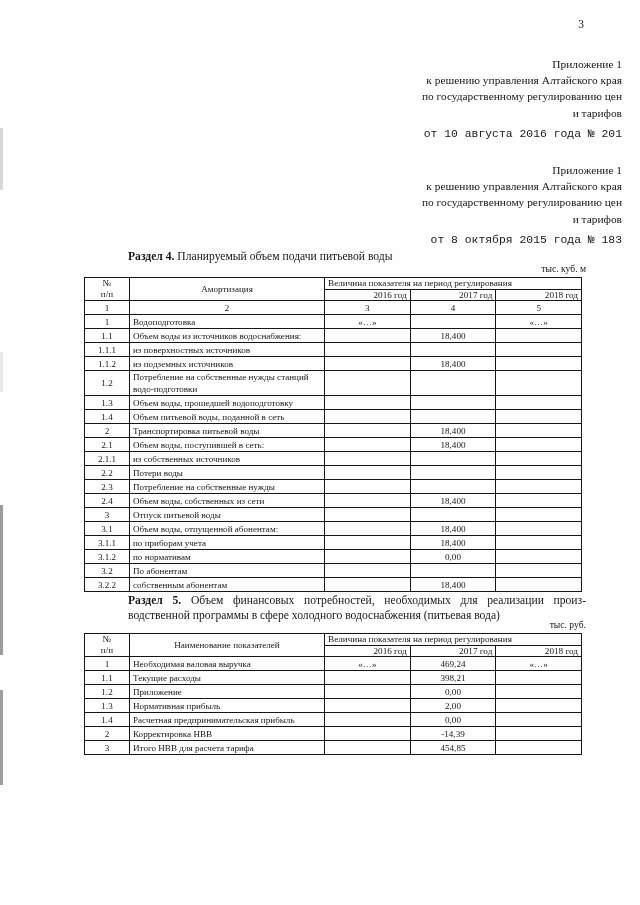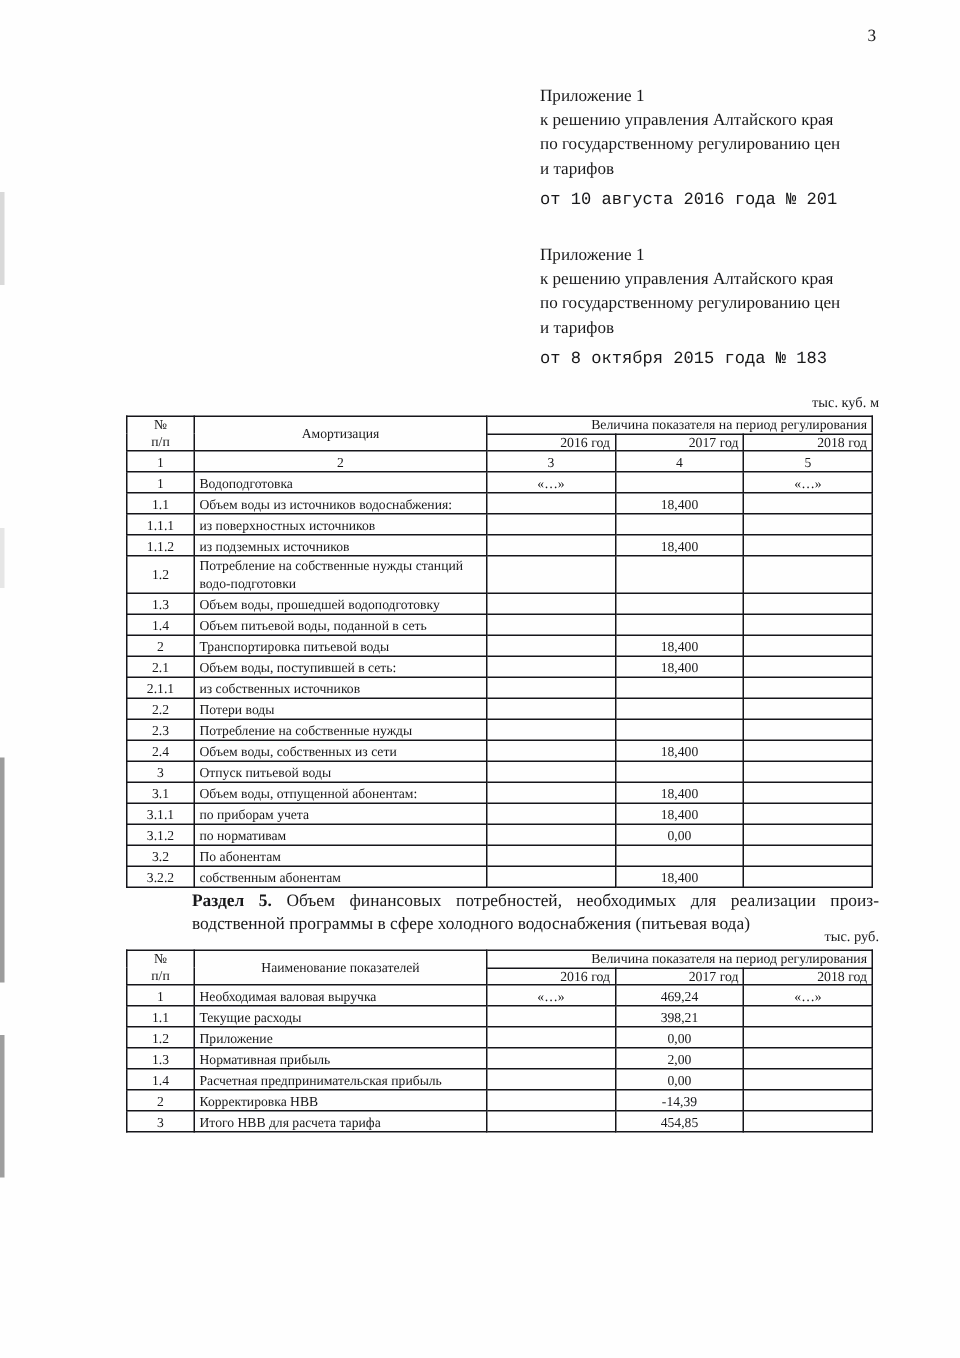--- a/index.html
+++ b/index.html
@@ -44,21 +44,21 @@
 
   .appendix-block {
     position: absolute;
     left: 360px;
     width: 262px;
     font-size: 11.4px;
     line-height: 16.2px;
   }
   .appendix-block.first  { top: 56px; }
   .appendix-block.second { top: 162px; }
-  .appendix-block .ln { white-space: nowrap; }
+  .appendix-block .ln { white-space: nowrap; text-align: right; }
   .appendix-block .date-line { margin-top: 5px; font-family: Liberation Mono, monospace; }
 
   .section-title {
     position: absolute;
     left: 128px;
     right: 54px;
     font-size: 11.6px;
     line-height: 14.6px;
     text-align: justify;
   }
@@ -89,21 +89,21 @@
   table.doc-table th {
     border: 1px solid #15151a;
     padding: 0 3px;
     font-weight: normal;
     vertical-align: middle;
   }
 
   .c-num   { width: 38px;  text-align: center; }
   .c-name  { width: 188px; text-align: left; padding-left: 6px; }
   .c-year  { width: 90px;  text-align: center; }
-  .hdr-group  { text-align: right; font-size: 9.2px; }
+  .hdr-group  { text-align: left; font-size: 9.2px; }
   .hdr-year   { text-align: right; font-size: 9.2px; }
 
   .np-stack { line-height: 11px; text-align: center; }
 
   .row-label { text-align: left; padding-left: 6px; }
   .row-val   { text-align: center; }
   .colnum    { text-align: center; height: 13px; }
 
   .r-normal  { height: 14px; }
   .r-tall    { height: 25px; }
@@ -132,20 +132,23 @@
   </div>
 
   <div class="appendix-block second">
     <div class="ln">Приложение 1</div>
     <div class="ln">к решению управления Алтайского края</div>
     <div class="ln">по государственному регулированию цен</div>
     <div class="ln">и тарифов</div>
     <div class="ln date-line">от 8 октября 2015 года № 183</div>
   </div>
 
+  <div class="section-title" id="section4-title">
+    <span class="lead">Раздел 4.</span><span> Планируемый объем подачи питьевой воды</span>
+  </div>
   <div class="units" id="units4">тыс. куб. м</div>
 
   <table class="doc-table" id="table4">
     <thead>
       <tr>
         <th class="c-num" rowspan="2">
           <div class="np-stack">
             <div>№</div>
             <div>п/п</div>
           </div>

